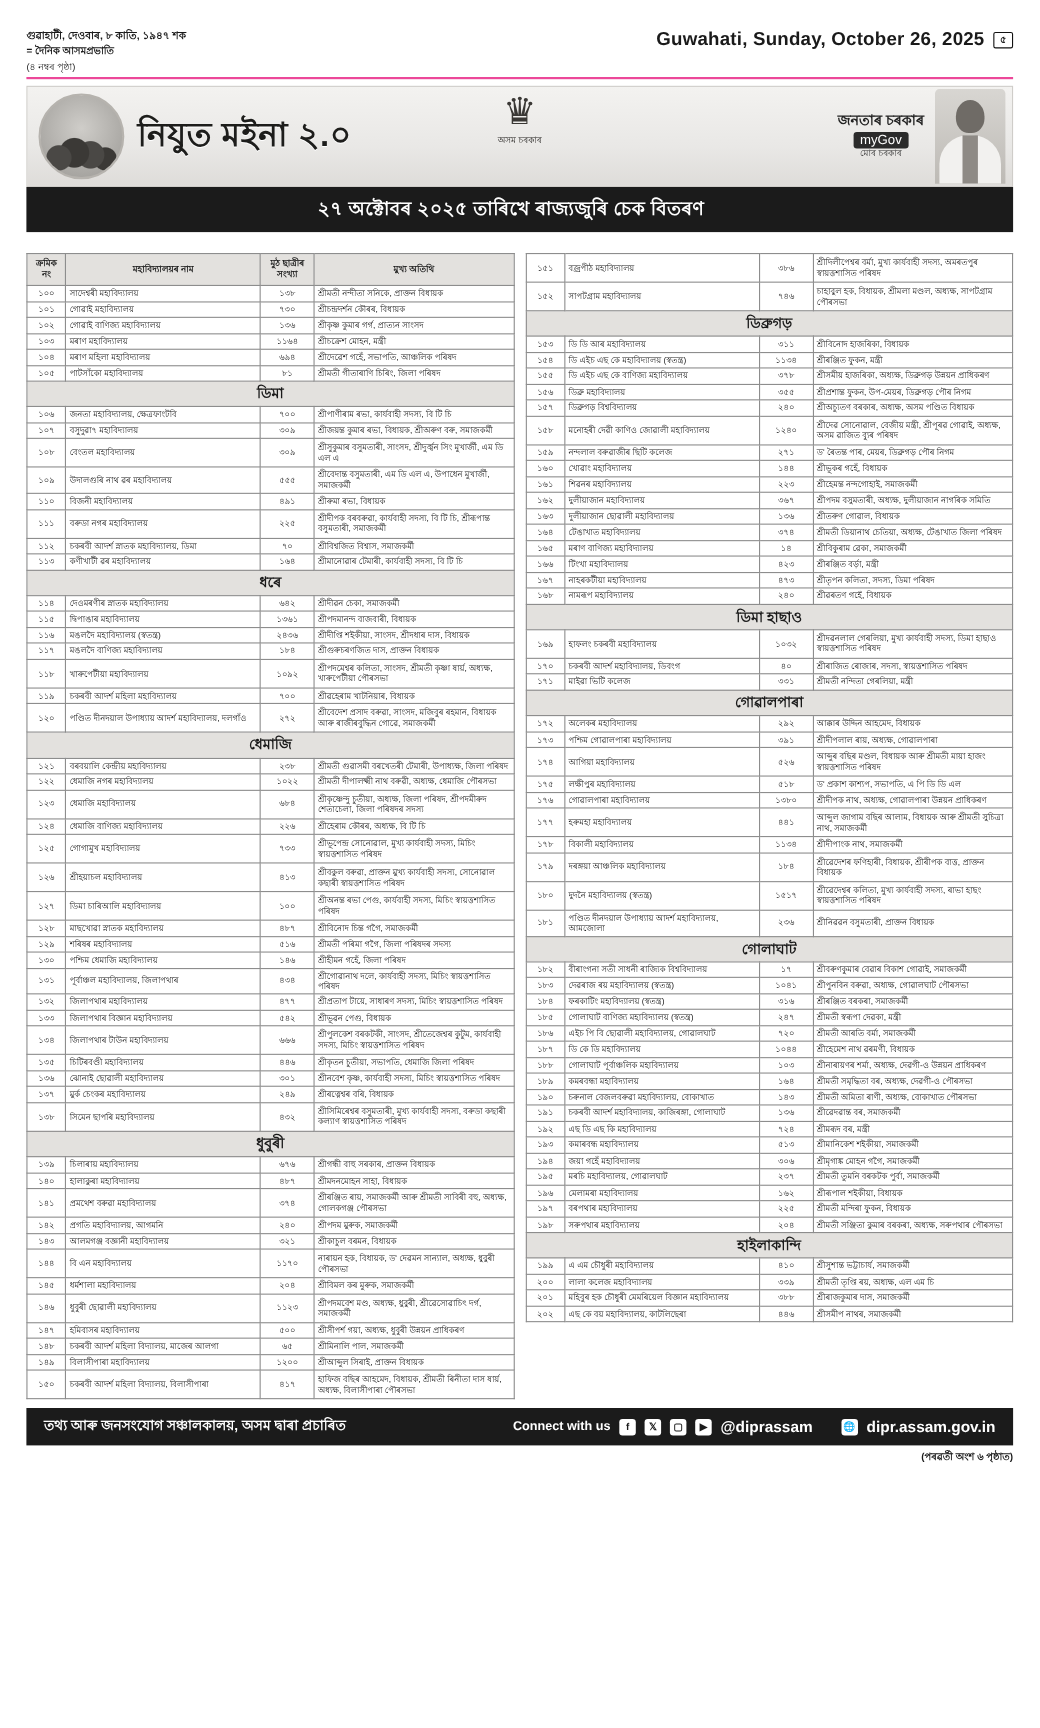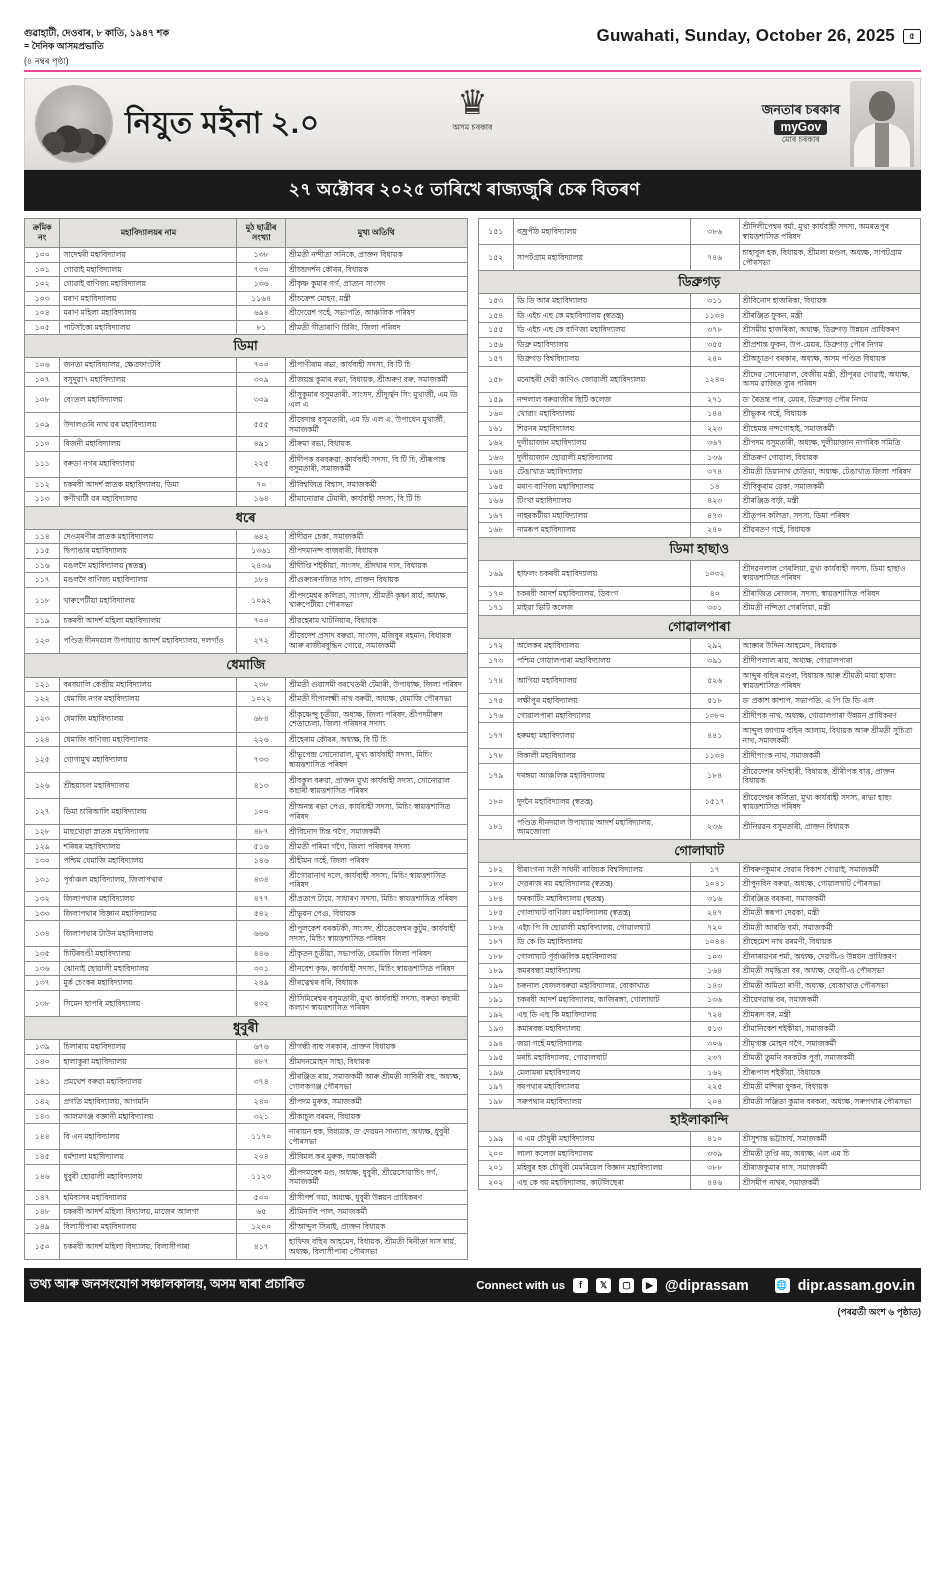--- a/index.html
+++ b/index.html
@@ -77,21 +77,21 @@
     font-size: 34px; line-height: 34px; color:#3a3835;
   }
   .emblem .cap { font-size: 8px; font-weight:normal; color:#2c2a28; margin-top:2px; }
   .banner-right { display:flex; align-items:center; gap: 10px; }
   .mygov {
     text-align:center; line-height:1.1;
   }
   .mygov .as { font-size: 13px; font-weight:bold; color:#222; }
   .mygov .en {
     display:inline-block; background:#2b2b2b; color:#fff;
-    font-size: 12px; font-weight:bold; padding: 1px 6px; border-radius:3px;
+    font-size: 12px; font-weight:normal; padding: 1px 6px; border-radius:3px;
     margin-top:2px;
   }
   .mygov .sub { font-size: 8px; color:#333; margin-top:1px; }
   .portrait {
     width: 64px; height: 86px;
     background: linear-gradient(180deg,#d8d6d2 0%, #bdbab5 100%);
     border-radius: 4px 4px 0 0;
     position: relative; overflow:hidden;
   }
   .portrait .head {
@@ -110,21 +110,21 @@
   }
 
   
   .subbar {
     background:#1b1b1b; color:#fff; text-align:center;
     font-size: 17px; font-weight: bold; letter-spacing: .4px;
     padding: 6px 16px 7px 0; margin-top: 0;
   }
 
   
-  .columns { display:flex; gap: 10px; margin-top: 7px; }
+  .columns { display:flex; gap: 10px; margin-top: 19px; }
   .col { width: 50%; }
   table.data {
     width:100%; border-collapse: collapse;
     font-size: 7.6px; line-height: 1.25;
   }
   table.data th, table.data td {
     border: 1px solid #8d8d8d;
     padding: 2px 3px;
     vertical-align: middle;
   }
@@ -141,21 +141,21 @@
     padding: 3px 0;
   }
   tr.tall td { height: 26px; }
 
   
   .footer {
     margin-top: 8px;
     background:#1b1b1b; color:#fff;
     height: 34px;
     display:flex; align-items:center; justify-content:space-between;
-    padding: 0 6px;
+    padding: 0 16px;
     font-size: 12.5px; font-weight:bold;
   }
   .footer .connect { display:flex; align-items:center; gap: 8px; font-size: 11.5px; }
   .soc {
     display:inline-flex; align-items:center; justify-content:center;
     width: 15px; height: 15px; border-radius: 3px;
     background:#fff; color:#1b1b1b; font-size: 9px; font-weight:bold;
   }
   .handle { font-size: 14px; }
   .sep { display:inline-block; width:10px; }

